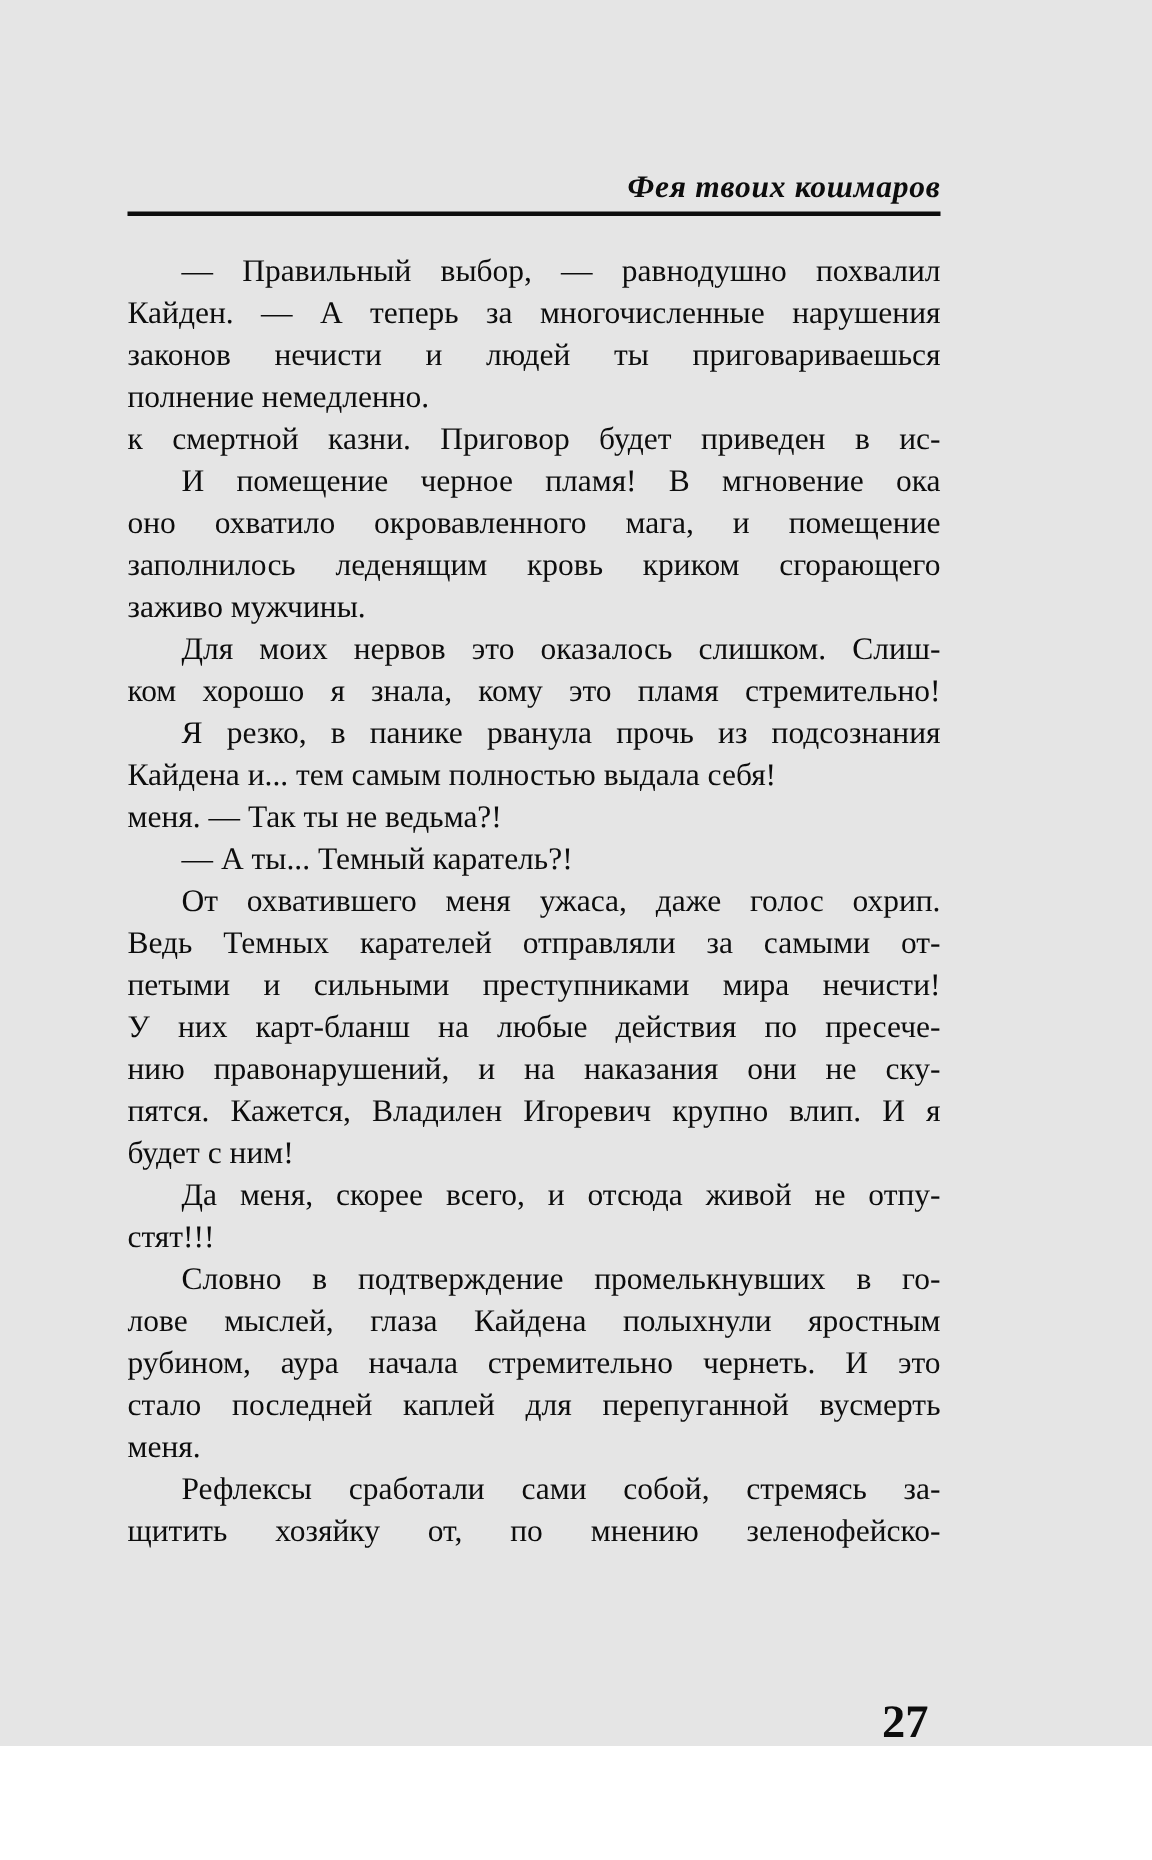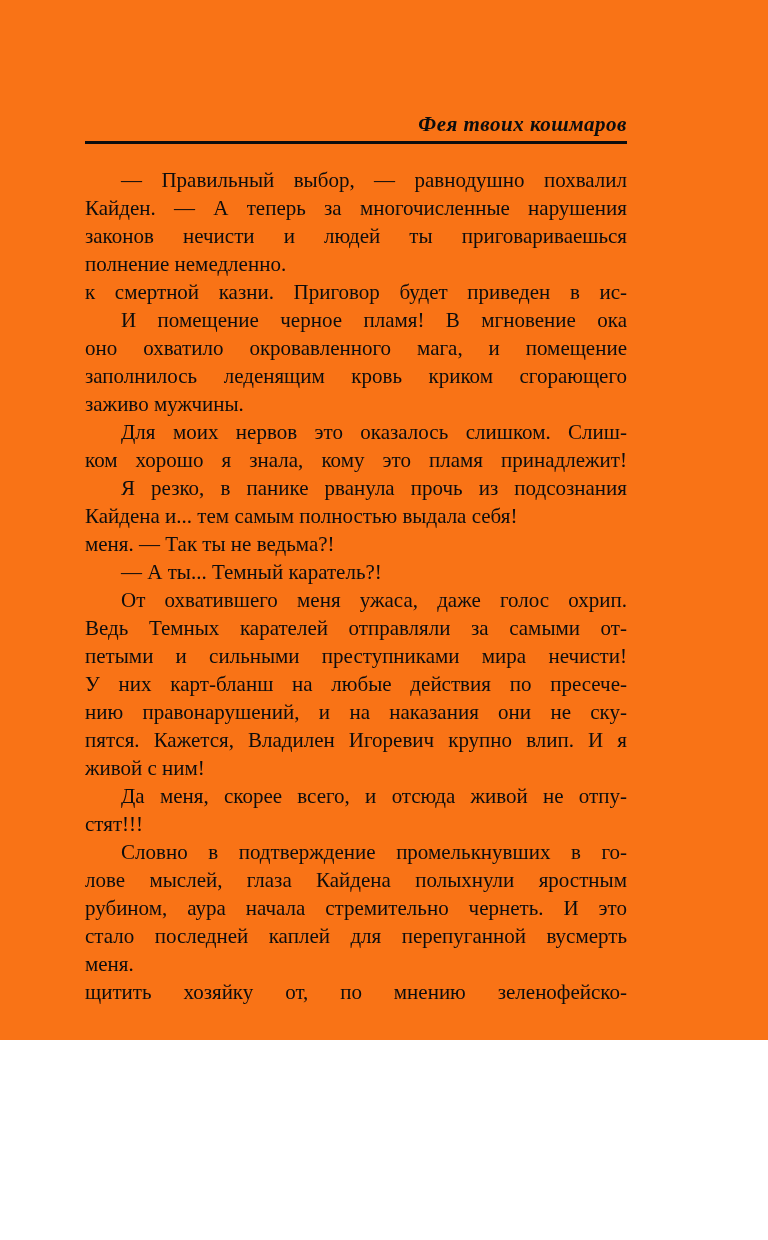--- a/index.html
+++ b/index.html
@@ -3,22 +3,22 @@
 <meta charset="utf-8">
 <style>
   html, body { margin: 0; padding: 0; }
   body {
     width: 768px; height: 1240px;
     background: #ffffff;
     font-family: "Liberation Serif", "DejaVu Serif", serif;
   }
   .page {
     position: relative;
-    width: 768px; height: 1040px;
-    background: #f97316;
+    width: 768px; height: 1164px;
+    background: #e5e5e5;
     overflow: hidden;
     color: #0d0d0d;
   }
   .running-header {
     position: absolute;
     left: 85px; top: 112px; width: 542px;
     text-align: right;
     font-size: 21px;
     font-weight: 700;
     font-style: italic;
@@ -69,35 +69,36 @@
       <div class="line indent">— Правильный выбор, — равнодушно похвалил</div>
       <div class="line">Кайден. — А теперь за многочисленные нарушения</div>
       <div class="line">законов нечисти и людей ты приговариваешься</div>
       <div class="line left">полнение немедленно.</div>
       <div class="line">к смертной казни. Приговор будет приведен в ис-</div>
       <div class="line indent">И помещение черное пламя! В мгновение ока</div>
       <div class="line">оно охватило окровавленного мага, и помещение</div>
       <div class="line">заполнилось леденящим кровь криком сгорающего</div>
       <div class="line left">заживо мужчины.</div>
       <div class="line indent">Для моих нервов это оказалось слишком. Слиш-</div>
-      <div class="line">ком хорошо я знала, кому это пламя принадлежит!</div>
+      <div class="line">ком хорошо я знала, кому это пламя стремительно!</div>
       <div class="line indent">Я резко, в панике рванула прочь из подсознания</div>
       <div class="line left">Кайдена и... тем самым полностью выдала себя!</div>
       <div class="line left">меня. — Так ты не ведьма?!</div>
       <div class="line left indent">— А ты... Темный каратель?!</div>
       <div class="line indent">От охватившего меня ужаса, даже голос охрип.</div>
       <div class="line">Ведь Темных карателей отправляли за самыми от-</div>
       <div class="line">петыми и сильными преступниками мира нечисти!</div>
       <div class="line">У них карт-бланш на любые действия по пресече-</div>
       <div class="line">нию правонарушений, и на наказания они не ску-</div>
       <div class="line">пятся. Кажется, Владилен Игоревич крупно влип. И я</div>
-      <div class="line left">живой с ним!</div>
+      <div class="line left">будет с ним!</div>
       <div class="line indent">Да меня, скорее всего, и отсюда живой не отпу-</div>
       <div class="line left">стят!!!</div>
       <div class="line indent">Словно в подтверждение промелькнувших в го-</div>
       <div class="line">лове мыслей, глаза Кайдена полыхнули яростным</div>
       <div class="line">рубином, аура начала стремительно чернеть. И это</div>
       <div class="line">стало последней каплей для перепуганной вусмерть</div>
       <div class="line left">меня.</div>
+      <div class="line indent">Рефлексы сработали сами собой, стремясь за-</div>
       <div class="line">щитить хозяйку от, по мнению зеленофейско-</div>
     </div>
   <div class="page-number">27</div>
 </div>
 
 </body></html>

